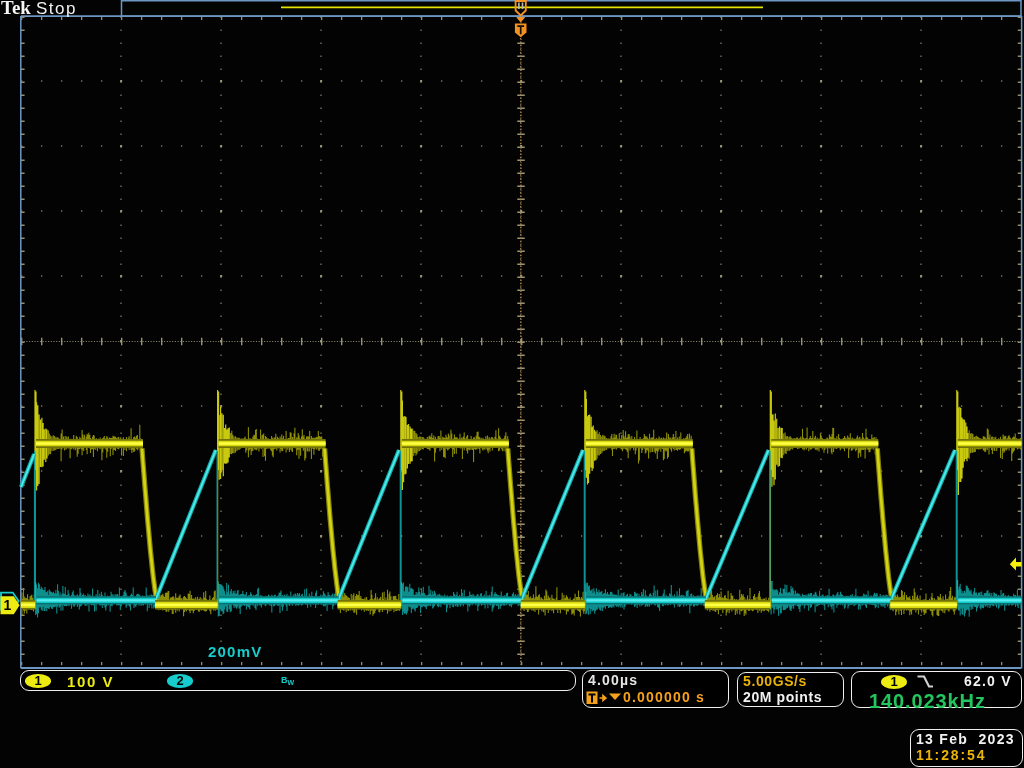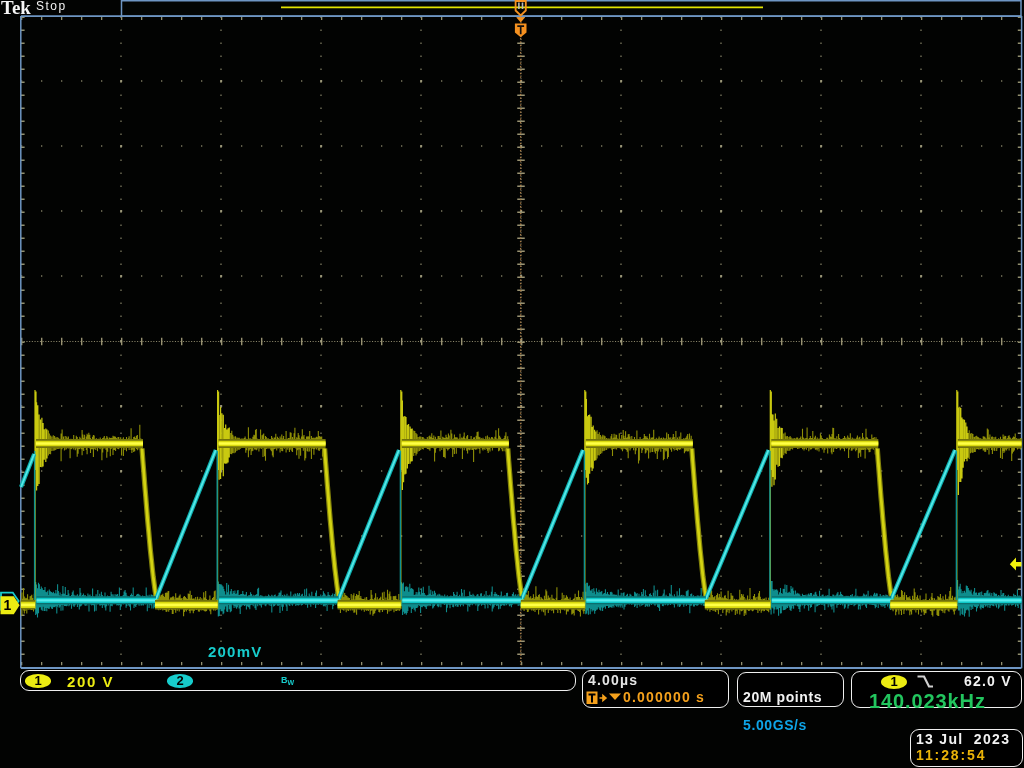--- a/index.html
+++ b/index.html
@@ -75,47 +75,47 @@
 <path d="M515.6 1 H525.8 V10.5 L520.7 15.5 L515.6 10.5 Z" fill="none" stroke="#f59120" stroke-width="1.8"></path>
 <path d="M518.9 2.5 V9 M522.5 2.5 V9" stroke="#b9b9b9" stroke-width="1.6"></path>
 <path d="M516.2 17.2 H525.2 L520.7 22.4 Z" fill="#f59120"></path>
 <path d="M514.9 23.5 H526.5 V32.5 L520.7 37.3 L514.9 32.5 Z" fill="#f59120"></path>
 <path d="M517.3 26.2 H524.1 M520.7 26.2 V34.2" stroke="#111" stroke-width="1.7"></path>
 <path d="M1 592.6 H12.8 L18.6 600.9 L12.8 609.6 H1 Z" fill="none" stroke="#17cccc" stroke-width="1.8"></path>
 <path d="M0.5 596.3 H13.8 L19.6 605.2 L13.8 614.2 H0.5 Z" fill="#ecec12"></path>
 <text x="7.5" y="610.4" font-family="Liberation Sans,sans-serif" font-size="14px" font-weight="bold" fill="#000" text-anchor="middle">1</text>
 </svg>
 <div class="t" style="left:1px;top:-3px;color:#f6f6f6;font-family:'Liberation Serif',serif;font-weight:bold;font-size:19px;">Tek</div>
-<div class="t" style="left:36px;top:-1px;color:#f2f2f2;font-size:12px;letter-spacing:1.5px;">Stop</div>
+<div class="t" style="left:36px;top:-1px;color:#f2f2f2;font-size:17px;letter-spacing:1.5px;">Stop</div>
 
 <div class="box" style="left:20px;top:670.2px;width:554px;height:19px;"></div>
 <div class="badge" style="left:25px;top:674.3px;width:26px;height:13.5px;background:#ecec12;font-size:13px;line-height:14px;">1</div>
-<div class="t" style="left:67px;top:673.3px;color:#ecec12;font-weight:bold;font-size:15px;letter-spacing:1.6px;">200 V</div>
+<div class="t" style="left:67px;top:673.3px;color:#ecec12;font-weight:bold;font-size:15px;letter-spacing:1.6px;">100 V</div>
 <div class="badge" style="left:167px;top:674.3px;width:26px;height:13.5px;background:#17cccc;font-size:13px;line-height:14px;">2</div>
 <div class="t" style="left:208px;top:643px;color:#17cccc;font-weight:bold;font-size:15px;letter-spacing:1.2px;">200mV</div>
 <div class="t" style="left:281px;top:674.5px;color:#17cccc;font-weight:bold;font-size:9px;">B<span style="font-size:7px;vertical-align:-2px;">W</span></div>
 
 <div class="box" style="left:582px;top:670px;width:145px;height:36px;"></div>
 <div class="t" style="left:588px;top:672px;color:#e5e5e5;font-weight:bold;font-size:14px;letter-spacing:1.2px;">4.00µs</div>
 <svg class="t" style="left:586px;top:691px;" width="40" height="14" viewBox="0 0 40 14">
 <rect x="0.5" y="0.5" width="11" height="12.5" fill="#f5a11c"></rect>
 <path d="M2.5 3.5 H9.5 M6 3.5 V11.5" stroke="#000" stroke-width="2"></path>
 <path d="M13.5 7 H20 M20 7 l-3 -2.6 v5.2 Z" stroke="#f5a11c" stroke-width="1.6" fill="#f5a11c"></path>
 <path d="M23 2.5 H35 L29 9 Z" fill="#f5a11c"></path>
 </svg>
 <div class="t" style="left:623px;top:689px;color:#f5a11c;font-weight:bold;font-size:14px;letter-spacing:1.2px;">0.000000 s</div>
 
 <div class="box" style="left:737px;top:671.5px;width:105px;height:33.5px;"></div>
-<div class="t" style="left:743px;top:672.5px;color:#0ea5e9;font-weight:bold;font-size:14px;letter-spacing:0.6px;margin-top:44px;">5.00GS/s</div>
+<div class="t" style="left:743px;top:672.5px;color:#eab308;font-weight:bold;font-size:14px;letter-spacing:0.6px;">5.00GS/s</div>
 <div class="t" style="left:743px;top:688.5px;color:#f2f2f2;font-weight:bold;font-size:14px;letter-spacing:0.6px;">20M points</div>
 
 <div class="box" style="left:851px;top:670.5px;width:169px;height:35.5px;"></div>
 <div class="badge" style="left:881px;top:674.5px;width:26px;height:14px;background:#ecec12;font-size:13px;line-height:14.5px;">1</div>
 <svg class="t" style="left:917px;top:675px;" width="17" height="13" viewBox="0 0 17 13">
 <path d="M0.5 1.5 H7 L12 11.5 H16" stroke="#cfcfcf" stroke-width="2.2" fill="none"></path>
 </svg>
 <div class="t" style="left:964px;top:673px;color:#f2f2f2;font-weight:bold;font-size:14px;letter-spacing:1.2px;">62.0 V</div>
 <div class="t" style="left:869px;top:690px;color:#22c55e;font-weight:bold;font-size:20px;letter-spacing:0.9px;">140.023kHz</div>
 
 <div class="box" style="left:909.5px;top:728.5px;width:111px;height:36.5px;"></div>
-<div class="t" style="left:916px;top:731px;color:#f2f2f2;font-weight:bold;font-size:14px;letter-spacing:1.3px;">13 Jul  2023</div>
+<div class="t" style="left:916px;top:731px;color:#f2f2f2;font-weight:bold;font-size:14px;letter-spacing:1.3px;">13 Feb  2023</div>
 <div class="t" style="left:916px;top:747px;color:#eab308;font-weight:bold;font-size:14px;letter-spacing:1.9px;">11:28:54</div>
 </div>
 
 </body></html>

